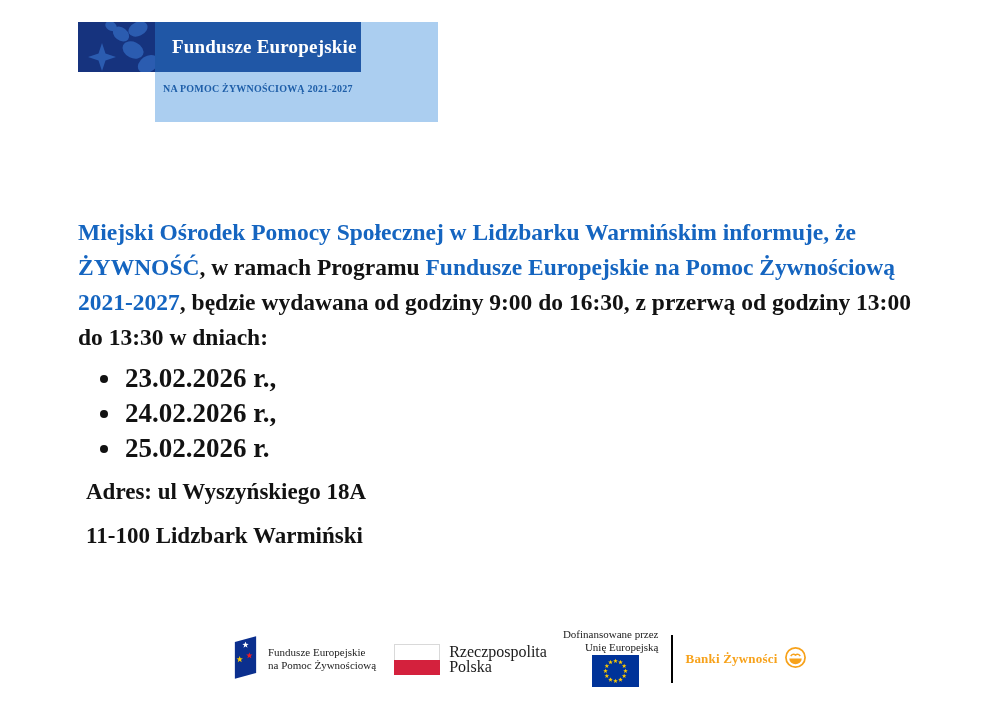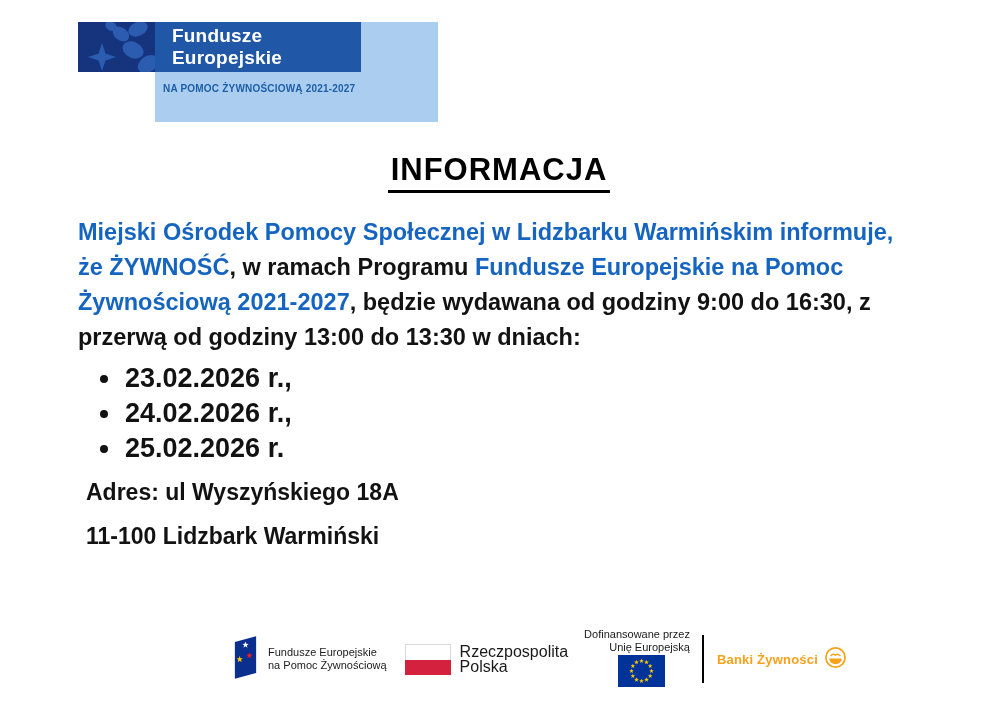--- a/index.html
+++ b/index.html
@@ -1,18 +1,18 @@
 <!DOCTYPE html>
 <html style="--accent-blue-text: #1565C0; --text-black: #121212; --logo-navy: #16337E; --logo-star-blue: #2B5CB0; --logo-bar-blue: #2057A6; --logo-light-blue: #ABCEF0; --logo-subtitle-blue: #1E5EA8; --footer-flag-blue: #0B2F8E; --poland-red: #D4213D; --eu-flag-blue: #003399; --eu-star-yellow: #FFCC00; --food-banks-orange: #F7A21B;"><head>
 <meta charset="utf-8">
 <style>
   html,body{margin:0;padding:0;background:#fff;}
   .page{
     position:relative;width:998px;height:706px;background:#fff;overflow:hidden;
-    font-family:Liberation Sans, sans-serif;
+    font-family:Liberation Serif, serif;
   }
 
   
   .hdr{position:absolute;left:78px;top:22px;width:360px;height:100px;}
   .hdr-light{position:absolute;left:77px;top:0;width:283px;height:100px;background:var(--logo-light-blue);}
   .hdr-navy{position:absolute;left:0;top:0;width:77px;height:50px;}
   .hdr-bar{
     position:absolute;left:77px;top:0;width:206px;height:50px;background:var(--logo-bar-blue);
     color:#fff;display:flex;align-items:center;padding-left:17px;box-sizing:border-box;
     font-size:19px;font-weight:bold;letter-spacing:0.2px;
@@ -86,23 +86,20 @@
           <ellipse cx="33" cy="4" rx="6" ry="4.5" transform="rotate(30 33 4)"></ellipse>
         </g>
       </svg>
     </div>
     <div class="hdr-bar">
       <span>Fundusze Europejskie</span>
     </div>
     <div class="hdr-sub">NA POMOC ŻYWNOŚCIOWĄ 2021-2027</div>
   </div>
 
-  <div class="title-wrap">
-    <span class="title">INFORMACJA</span>
-  </div>
 
   <div class="para"><span class="seg-blue">Miejski Ośrodek Pomocy Społecznej w Lidzbarku Warmińskim informuje, że ŻYWNOŚĆ</span><span class="seg-black">, w ramach Programu </span><span class="seg-blue">Fundusze Europejskie na Pomoc Żywnościową 2021-2027</span><span class="seg-black">, będzie wydawana od godziny 9:00 do 16:30, z przerwą od godziny 13:00 do 13:30 w dniach:</span></div>
 
   <ul class="dates">
       <li>23.02.2026 r.,</li>
       <li>24.02.2026 r.,</li>
       <li>25.02.2026 r.</li>
     </ul>
 
   <div class="addr l1">Adres: ul Wyszyńskiego 18A</div>

